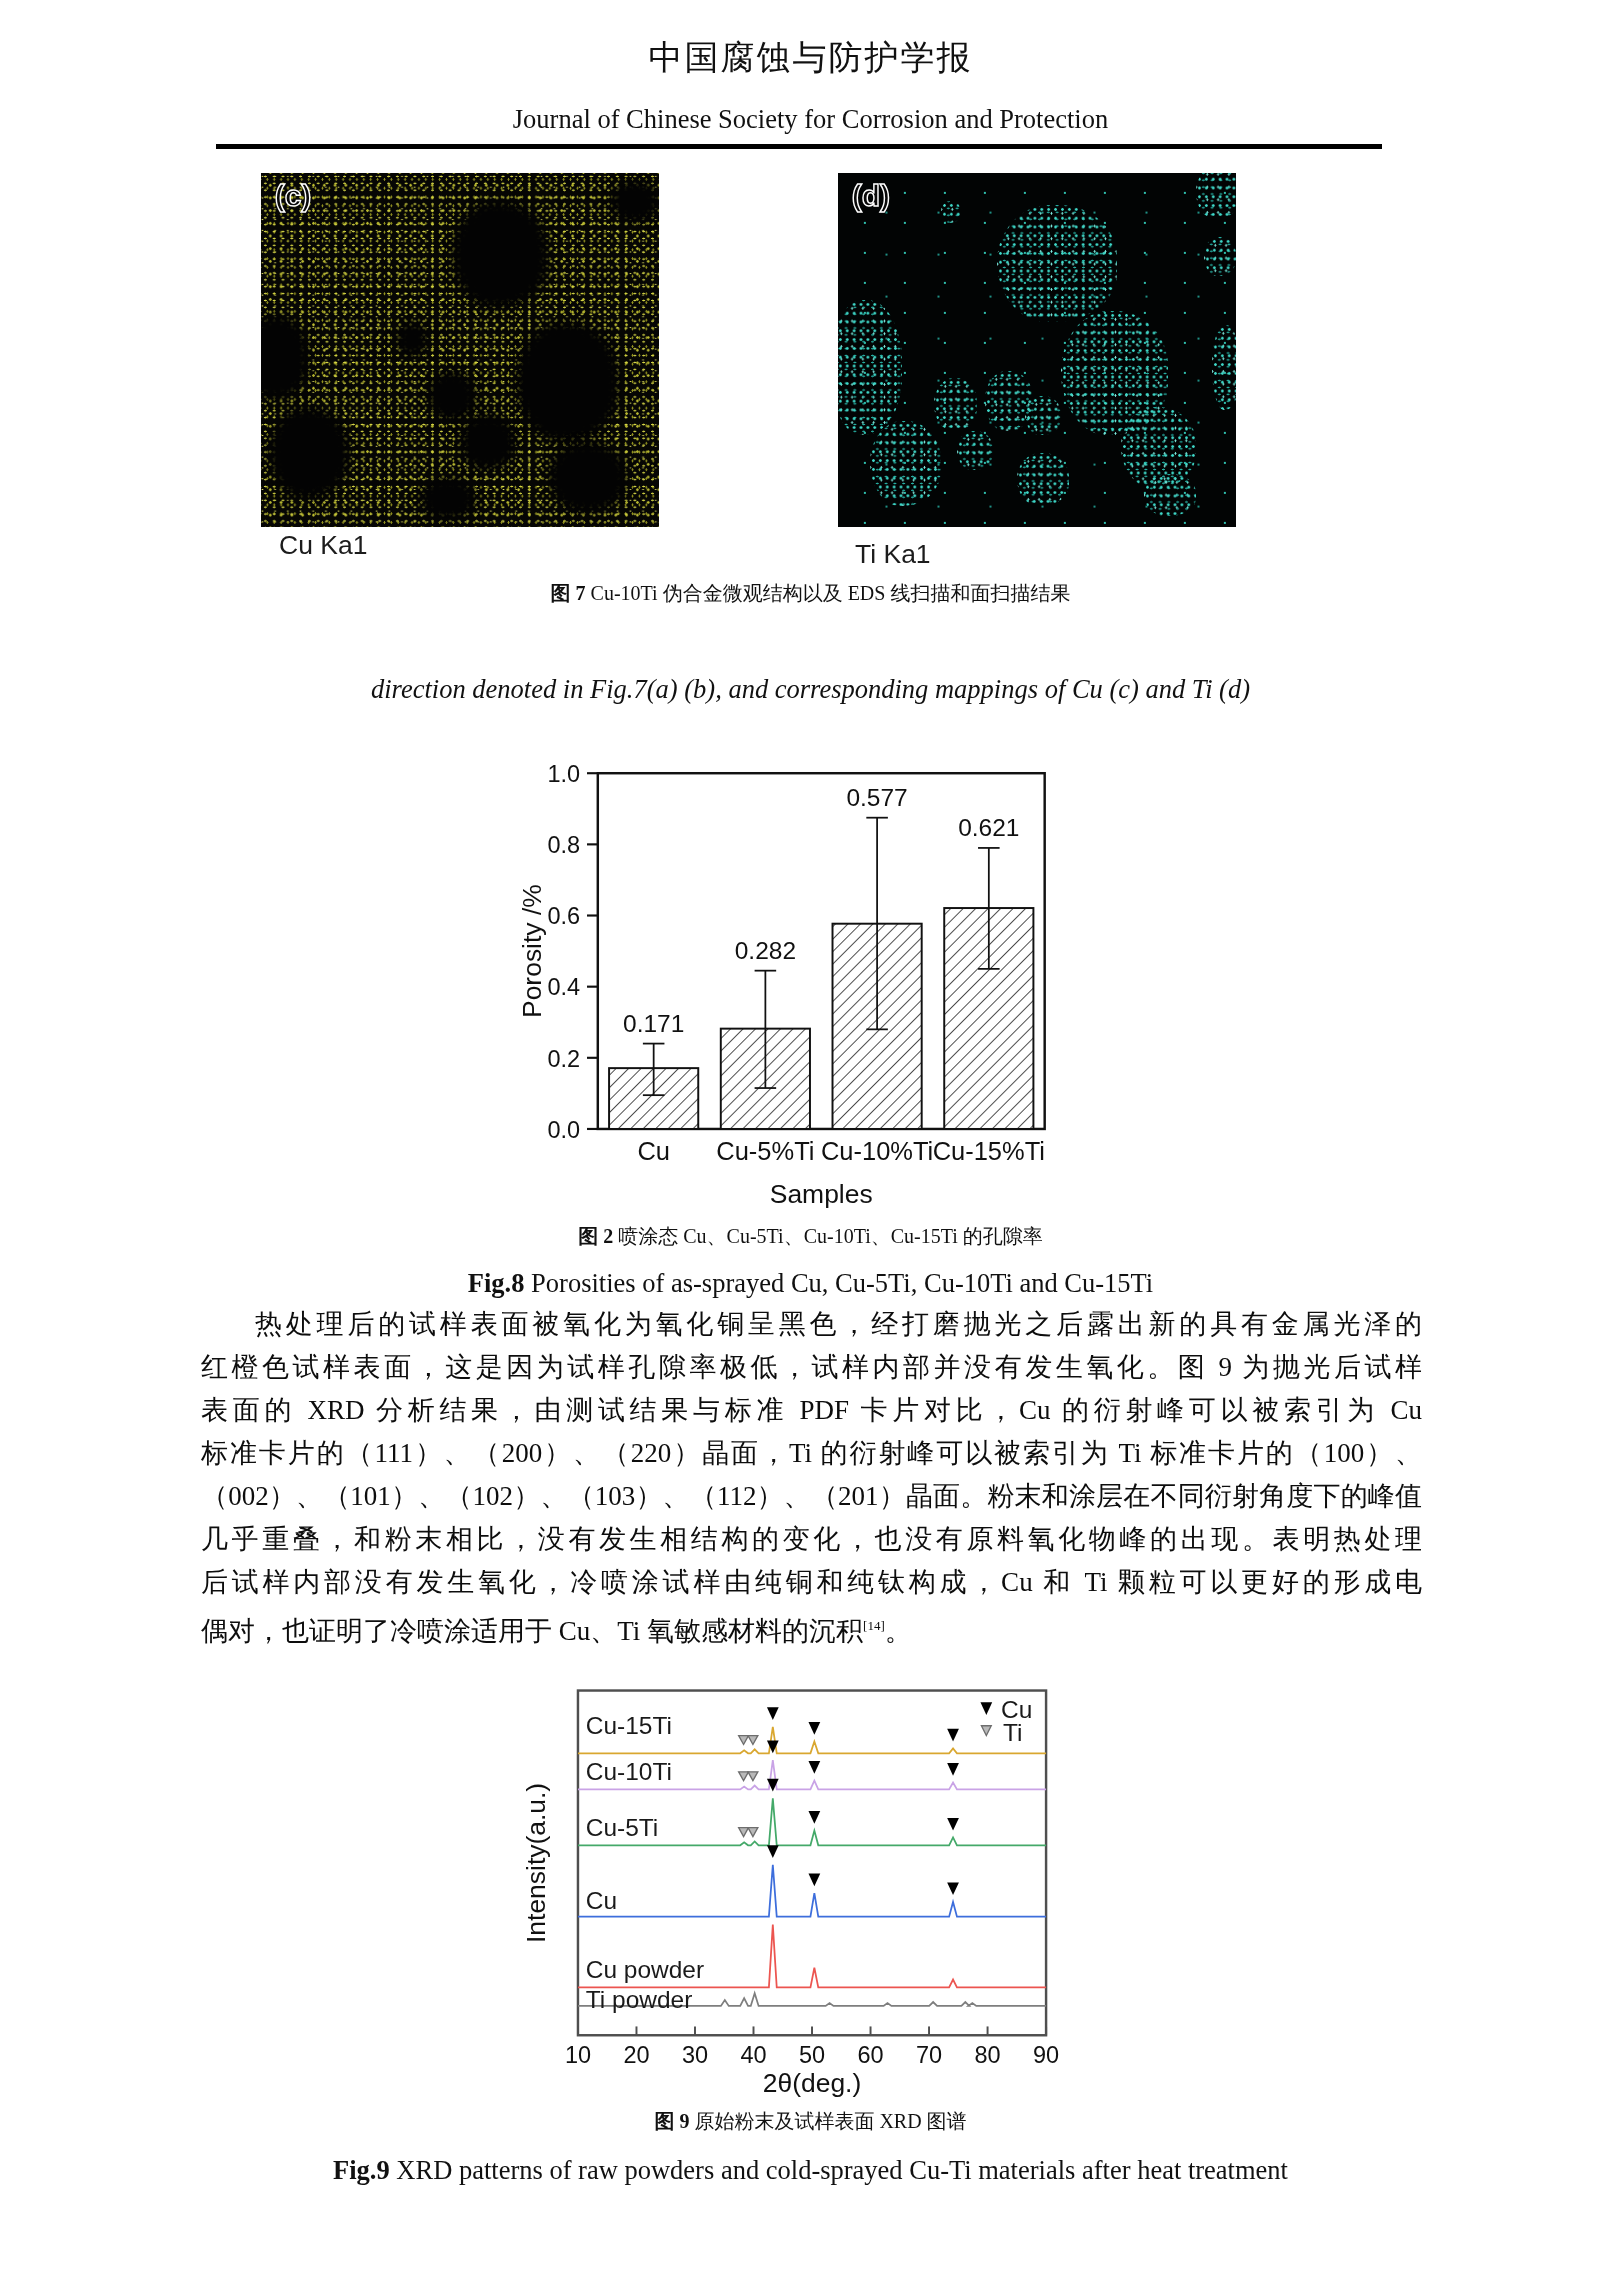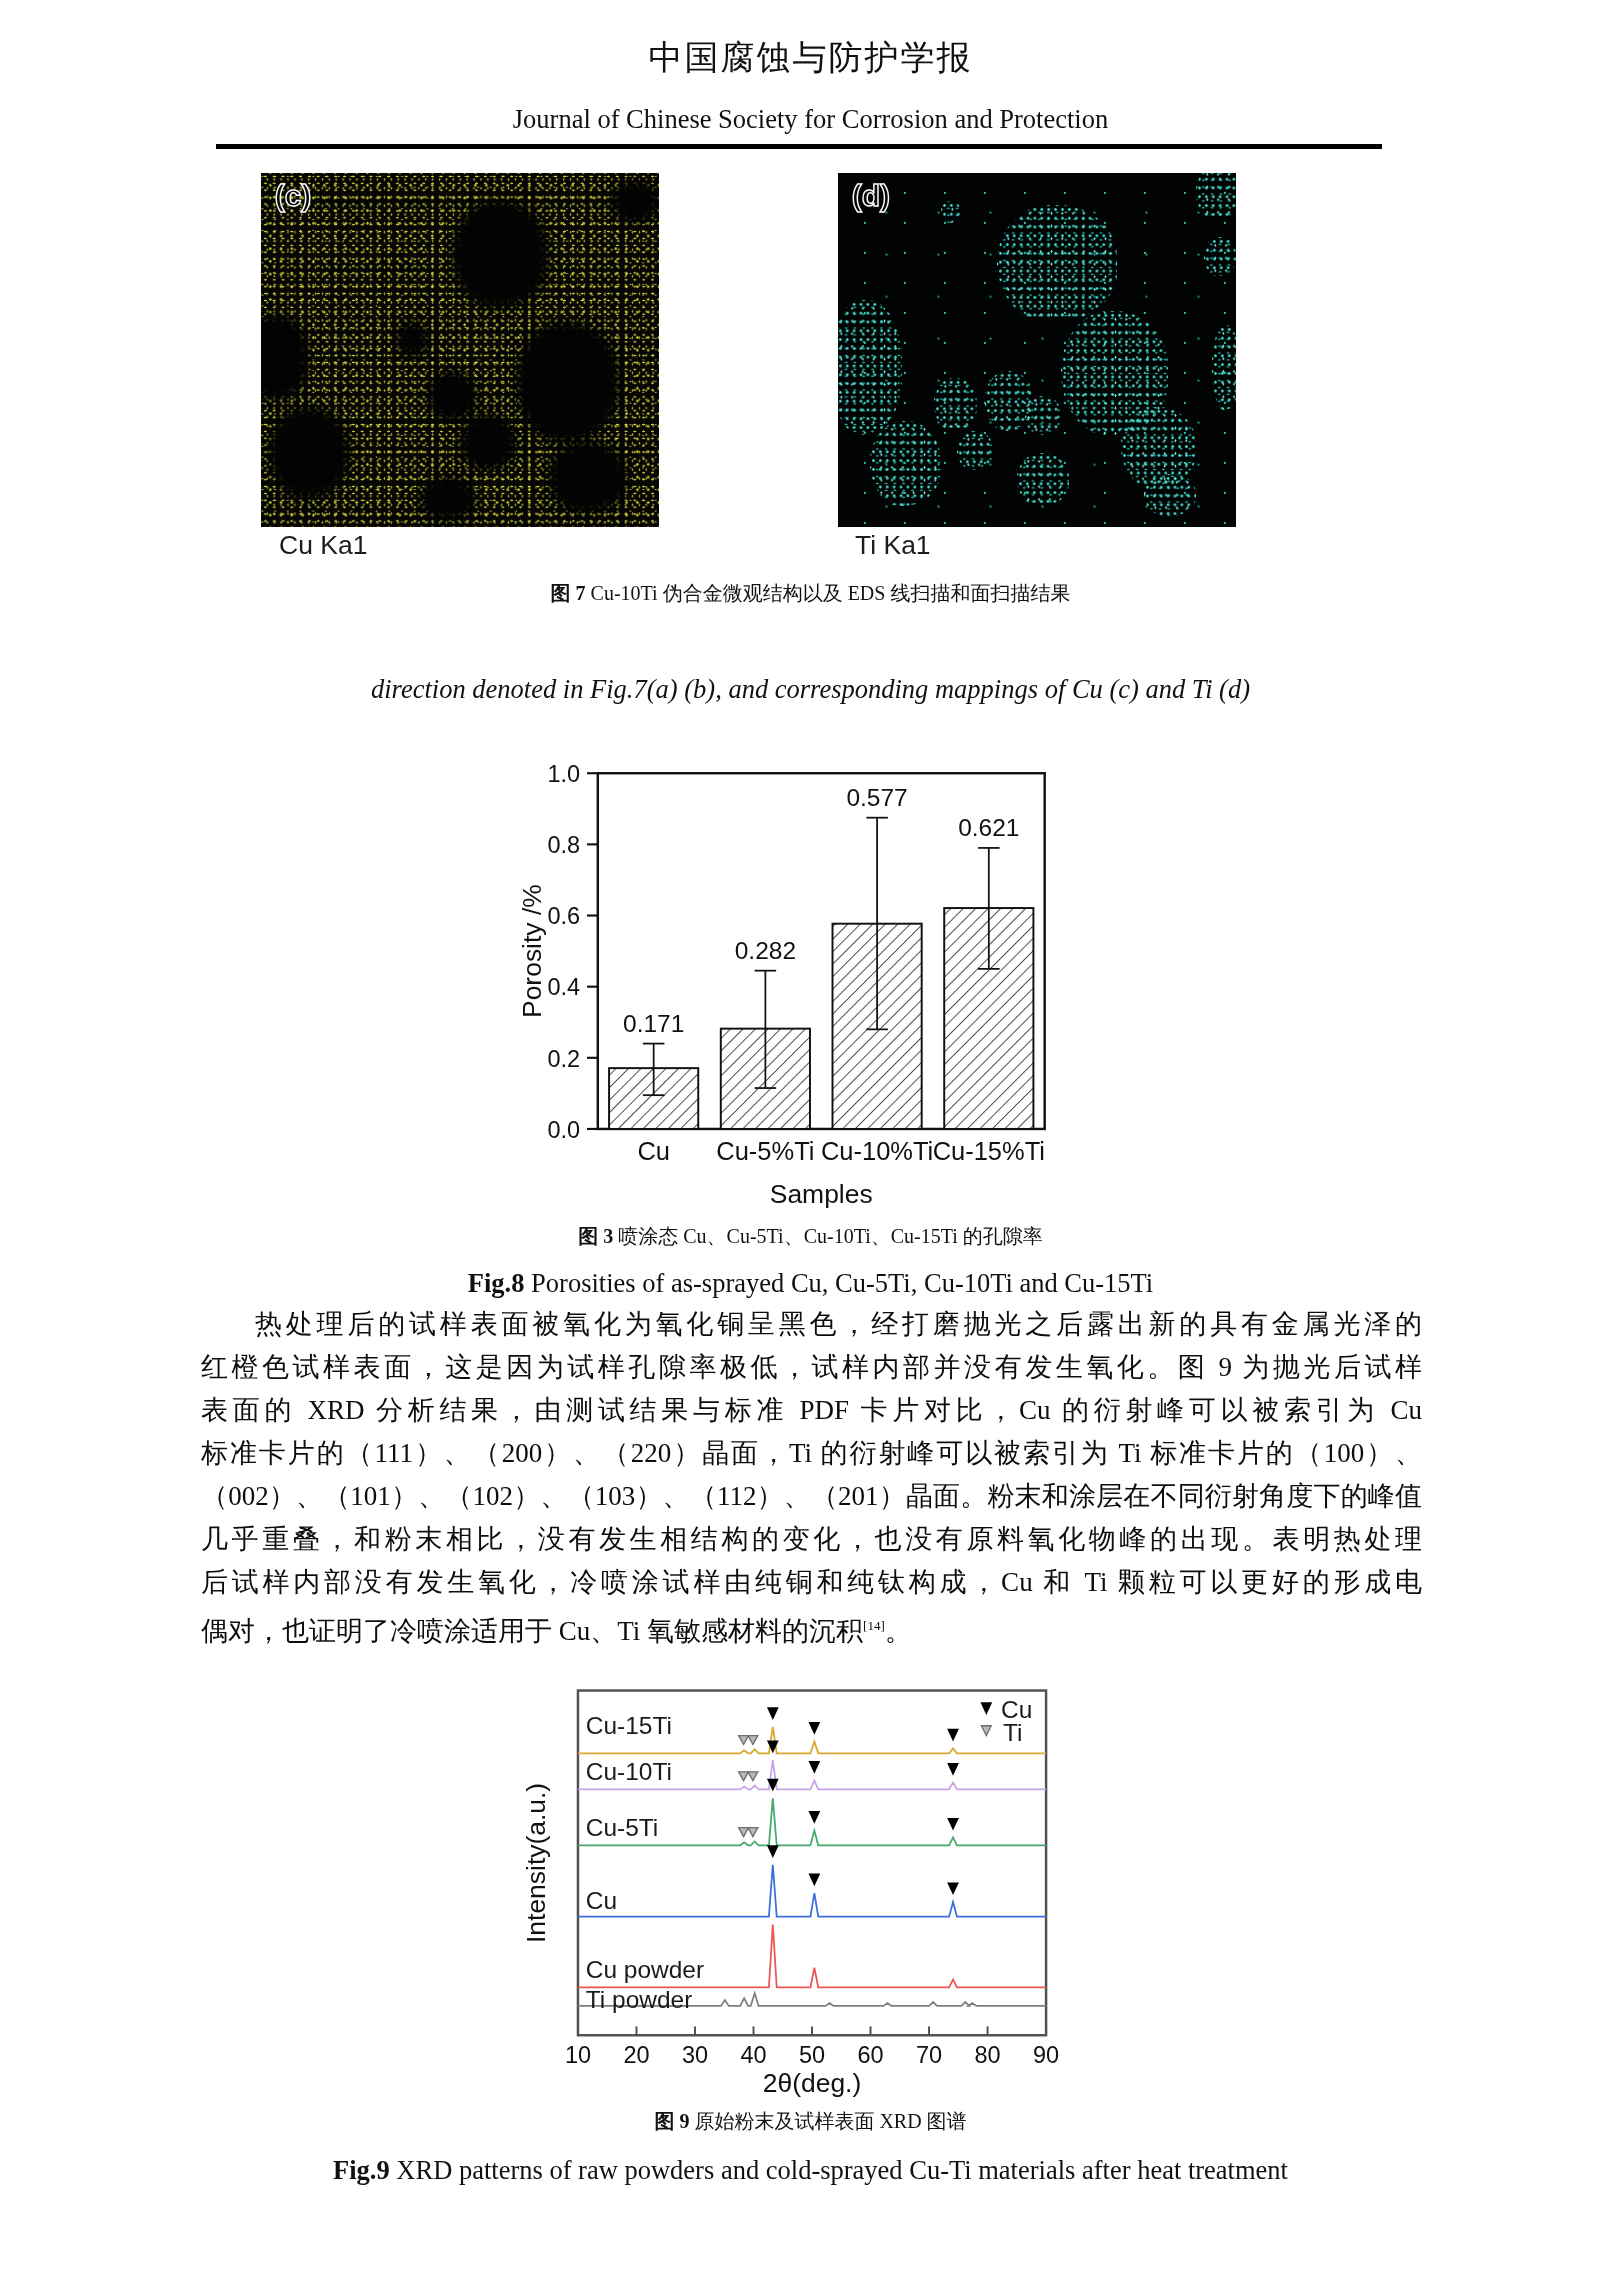--- a/index.html
+++ b/index.html
@@ -32,21 +32,21 @@
     background-image:
       radial-gradient(#3fd9c9 1px, transparent 1.4px),
       radial-gradient(#27b2a5 1px, transparent 1.4px),
       radial-gradient(#7eeade 0.8px, transparent 1.2px);
     background-size:6.9px 8.8px,8.8px 6.9px,10.8px 12.7px;
     background-position:0 0,2.9px 3.9px,5.9px 2px;}
   .panel-tag{position:absolute;left:13.7px;top:5.9px;font-family:"Liberation Sans",sans-serif;
     font-weight:bold;font-size:30px;color:#0a0a0a;-webkit-text-stroke:1.4px #ffffff;}
   .sem-label{position:absolute;top:530px;font-family:"Liberation Sans",sans-serif;
     font-size:26.5px;color:#1c1c1c;}
-  .lbl-cu{left:279px;} .lbl-ti{left:855px;}
+  .lbl-cu{left:279px;} .lbl-ti{left:855px;margin-top:9px;}
   
   .cap-cn{font-size:20px;} .cap-en{font-size:26.5px;}
   .cap-b{font-weight:bold;}
   
   .para{position:absolute;left:201px;top:1307px;width:1221px;font-size:27px;color:#0d0d0d;}
   .pline{height:43px;line-height:35px;text-align:justify;text-align-last:justify;white-space:normal;}
   .pline.first{text-indent:2em;}
   .pline.last{text-align-last:left;}
   sup{font-size:13px;}
   
@@ -147,21 +147,21 @@
       <rect x="963.5" y="926.577" width="91" height="225.423" fill="url(#hatch)" stroke="#111" stroke-width="2"></rect>
       <line x1="1009" y1="865.23" x2="1009" y2="988.65" stroke="#111" stroke-width="1.8"></line>
       <line x1="998" y1="865.23" x2="1020" y2="865.23" stroke="#111" stroke-width="1.8"></line>
       <line x1="998" y1="988.65" x2="1020" y2="988.65" stroke="#111" stroke-width="1.8"></line>
       <text x="1009" y="853.23" text-anchor="middle" class="val">0.621</text>
       <text x="1009" y="1184" text-anchor="middle" class="cat">Cu-15%Ti</text>
       <text x="838" y="1228" text-anchor="middle" class="axis">Samples</text>
       <text x="552" y="970.5" text-anchor="middle" class="axis" transform="rotate(-90 552 970.5)">Porosity /%</text>
     </svg>
 
-  <div class="abs ctr cap-cn" style="top:1223px;"><span class="cap-b">图 3</span><span> 喷涂态 Cu、Cu-5Ti、Cu-10Ti、Cu-15Ti 的孔隙率</span></div>
+  <div class="abs ctr cap-cn" style="top:1223px;"><span class="cap-b">图 2</span><span> 喷涂态 Cu、Cu-5Ti、Cu-10Ti、Cu-15Ti 的孔隙率</span></div>
   <div class="abs ctr cap-en" style="top:1268px;"><span class="cap-b">Fig.8</span><span> Porosities of as-sprayed Cu, Cu-5Ti, Cu-10Ti and Cu-15Ti</span></div>
 
   <div class="para">
     <div class="pline first">热处理后的试样表面被氧化为氧化铜呈黑色，经打磨抛光之后露出新的具有金属光泽的</div>
     <div class="pline">红橙色试样表面，这是因为试样孔隙率极低，试样内部并没有发生氧化。图 9 为抛光后试样</div>
     <div class="pline">表面的 XRD 分析结果，由测试结果与标准 PDF 卡片对比，Cu 的衍射峰可以被索引为 Cu</div>
     <div class="pline">标准卡片的（111）、（200）、（220）晶面，Ti 的衍射峰可以被索引为 Ti 标准卡片的（100）、</div>
     <div class="pline">（002）、（101）、（102）、（103）、（112）、（201）晶面。粉末和涂层在不同衍射角度下的峰值</div>
     <div class="pline">几乎重叠，和粉末相比，没有发生相结构的变化，也没有原料氧化物峰的出现。表明热处理</div>
     <div class="pline">后试样内部没有发生氧化，冷喷涂试样由纯铜和纯钛构成，Cu 和 Ti 颗粒可以更好的形成电</div>

